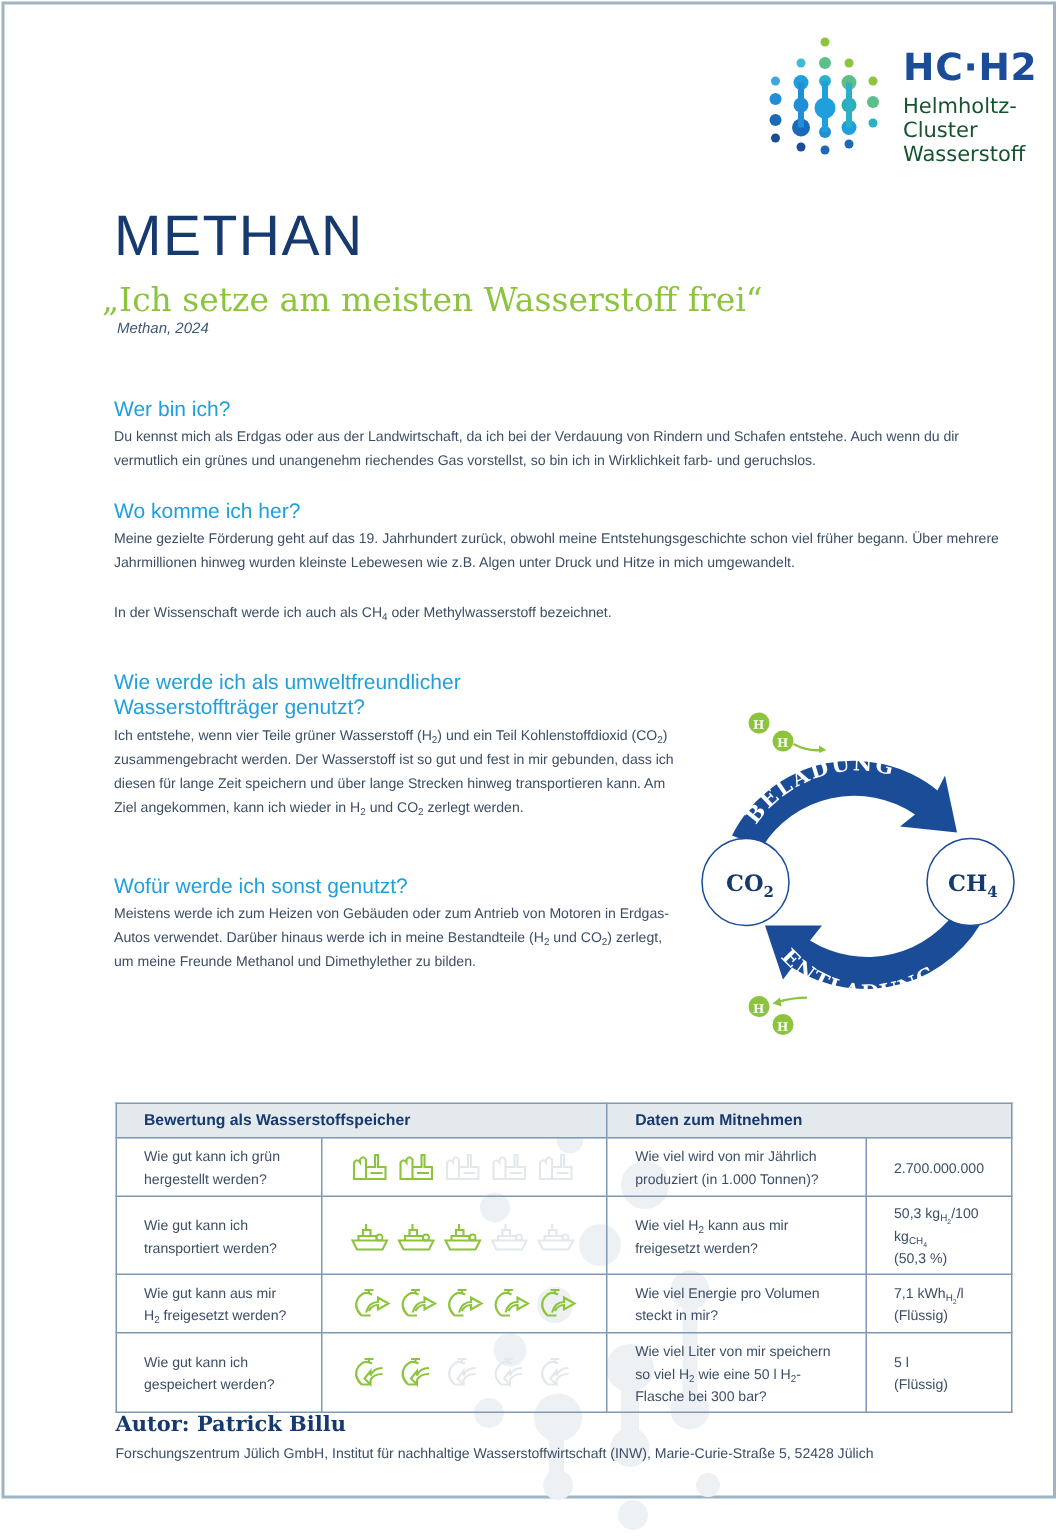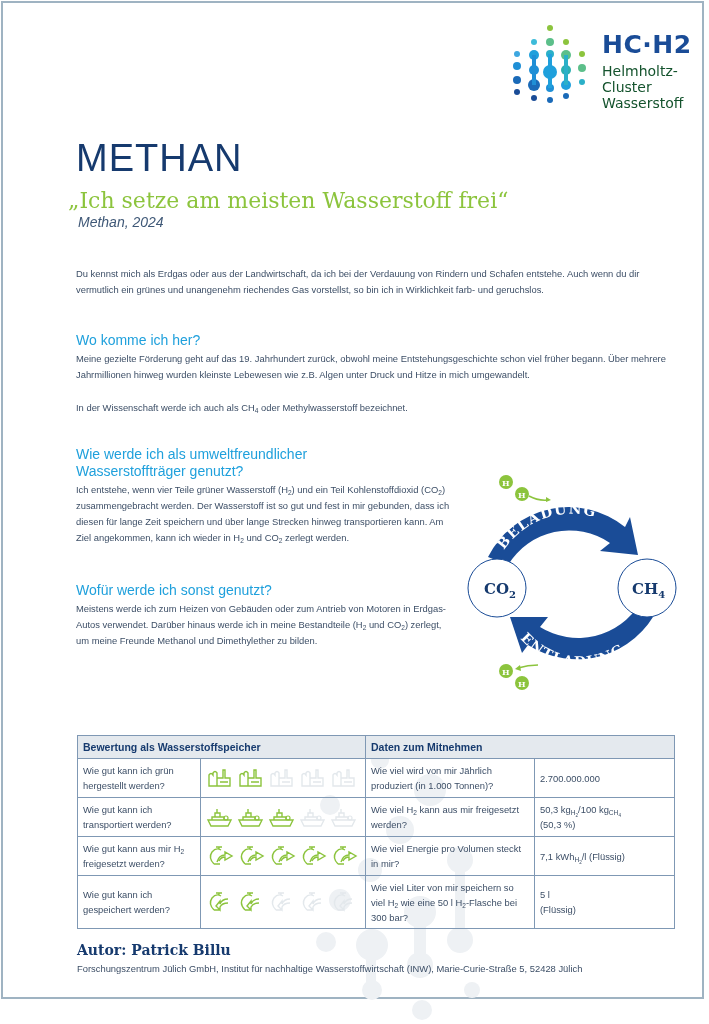--- a/index.html
+++ b/index.html
@@ -13,32 +13,32 @@
   .logo { position: absolute; left: 484px; top: 24px; width: 210px; height: 82px; }
   .logo-title { position: absolute; left: 98px; top: 6px; font-size: 25px; font-weight: bold; color: #1a4c97;
                 letter-spacing: 0.5px; font-family: "DejaVu Sans", sans-serif; }
   .logo-sub { position: absolute; left: 98px; top: 39px; font-size: 14px; line-height: 16px; color: #14532d;
               font-family: "DejaVu Sans", sans-serif; }
 
   .title { position: absolute; left: 56px; top: 137px; font-size: 38px; font-weight: normal; color: #163a6e;
            letter-spacing: 1px; margin: 0; font-family: "Liberation Sans", sans-serif; }
   .quote { position: absolute; left: 48px; top: 188px; font-size: 22px; color: #8cc43d;
            font-family: "DejaVu Serif", serif; margin: 0; }
-  .subline { position: absolute; left: 58px; top: 214px; font-size: 14px; font-style: italic; color: #3f5877; }
+  .subline { position: absolute; left: 58px; top: 214px; font-size: 10px; font-style: italic; color: #3f5877; }
 
   .section { position: absolute; left: 56px; }
   .section h2 { margin: 0; font-size: 14px; font-weight: normal; color: #1fa0dc; line-height: 17px; }
   .section p { margin: 2px 0 0 0; font-size: 9.4px; line-height: 16px; color: #3c4e66; }
   sub { font-size: 70%; vertical-align: -2px; line-height: 0; }
 
   .cycle { position: absolute; left: 440px; top: 465px; width: 230px; height: 230px; }
 
   table.data { position: absolute; left: 57px; top: 735px; width: 598px; border-collapse: collapse;
                font-size: 9.4px; color: #3c4e66; }
-  table.data td, table.data th { border: 1.5px solid #7f98b4; padding: 3px 5px; vertical-align: middle; }
+  table.data td, table.data th { border: 1.5px solid #7f98b4; padding: 3px 18px; vertical-align: middle; }
   table.data th { background: #e4e9ee; color: #163a6e; font-size: 10.5px; text-align: left; font-weight: bold;
                   height: 16px; }
   table.data td { line-height: 15px; }
   td.q { width: 112px; height: 32px; }
   td.icons { width: 154px; padding: 0 3px; }
   td.dq { width: 158px; }
   td.val { }
   .iconrow { display: flex; gap: 3px; align-items: center; }
   .iconrow svg { width: 28px; height: 24px; }
 
@@ -113,20 +113,21 @@
       <div>Helmholtz-Cluster</div>
       <div>Wasserstoff</div>
     </div>
   </div>
 
   <h1 class="title">METHAN</h1>
   <div class="quote">„Ich setze am meisten Wasserstoff frei“</div>
   <div class="subline">Methan, 2024</div>
 
   <div class="section" style="top:264px; width:600px;">
+    <h2>Wer bin ich?</h2>
     <p>Du kennst mich als Erdgas oder aus der Landwirtschaft, da ich bei der Verdauung von Rindern und Schafen entstehe. Auch wenn du dir vermutlich ein grünes und unangenehm riechendes Gas vorstellst, so bin ich in Wirklichkeit farb- und geruchslos.</p>
   </div>
 
   <div class="section" style="top:332px; width:600px;">
     <h2>Wo komme ich her?</h2>
     <p>Meine gezielte Förderung geht auf das 19. Jahrhundert zurück, obwohl meine Entstehungsgeschichte schon viel früher begann. Über mehrere Jahrmillionen hinweg wurden kleinste Lebewesen wie z.B. Algen unter Druck und Hitze in mich umgewandelt.</p>
   </div>
 
   <div class="section" style="top:398px; width:600px;">
     <p><span>In der Wissenschaft werde ich auch als CH</span><sub>4</sub><span> oder Methylwasserstoff bezeichnet.</span></p>

